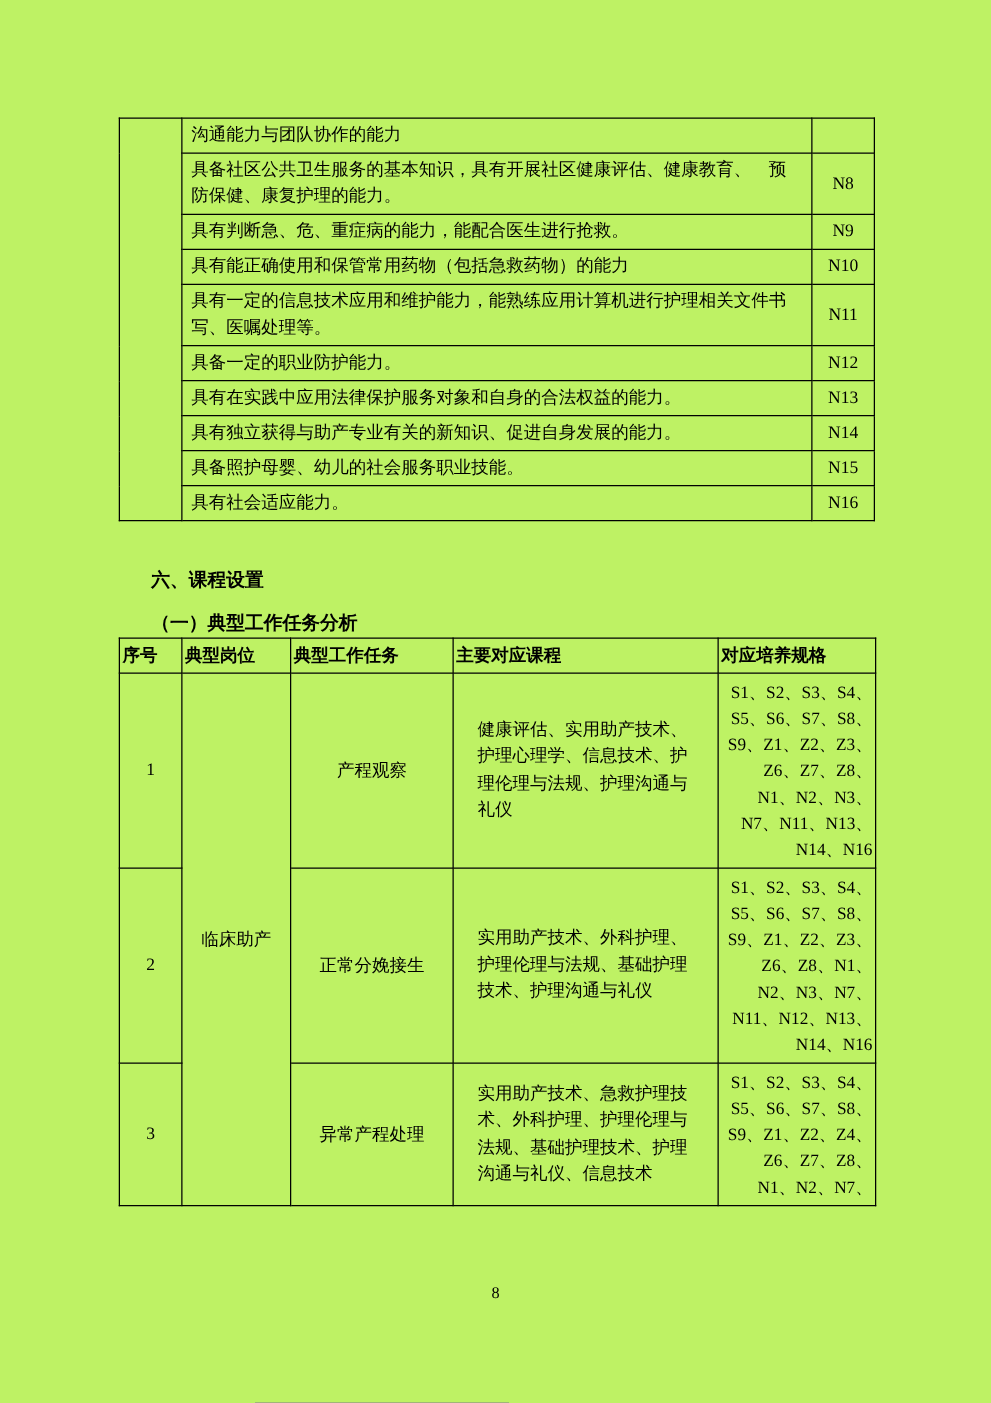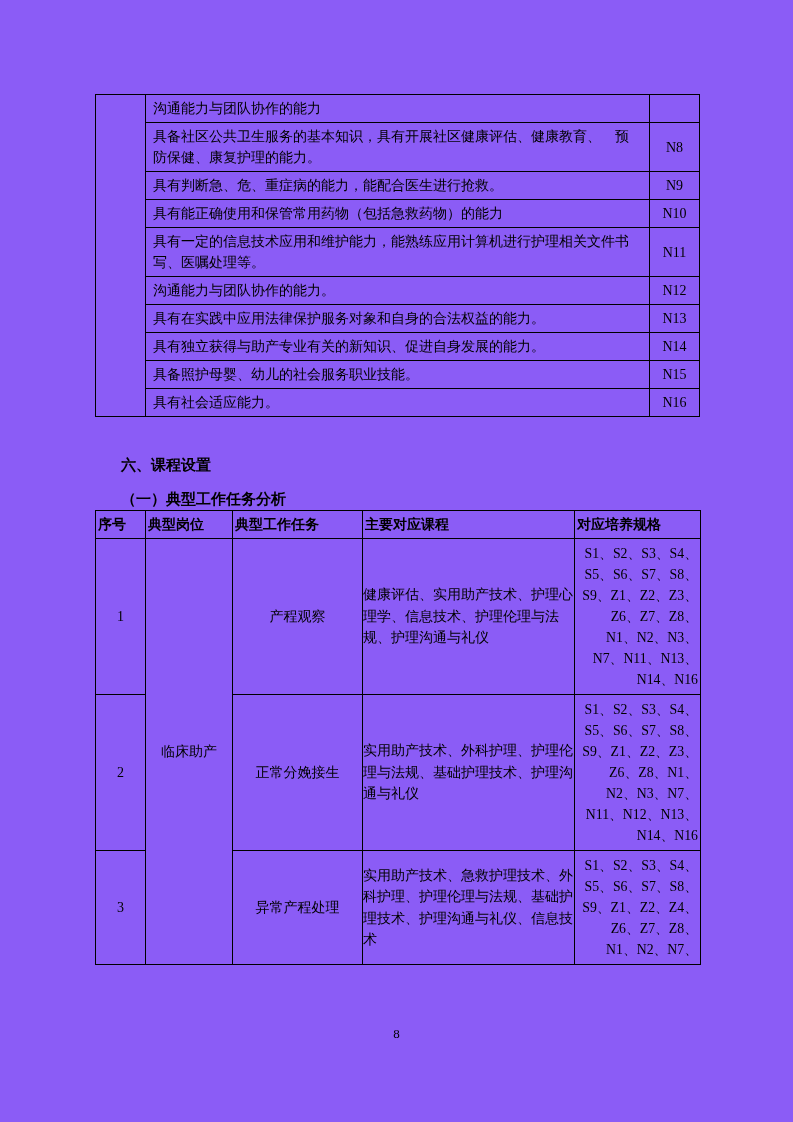--- a/index.html
+++ b/index.html
@@ -1,19 +1,19 @@
 <!DOCTYPE html>
 <html><head>
 <meta charset="utf-8">
 <style>
   * { margin:0; padding:0; box-sizing:border-box; }
   html,body { background:#888; }
   body { font-family:"Liberation Serif","DejaVu Serif",serif; color:#000; }
   .page {
-    position:relative; width:793px; height:1122px; background:#8b5cf6;
+    position:relative; width:793px; height:1122px; background:#bef264;
     margin:0 auto; overflow:hidden;
   }
   .content { position:absolute; left:95px; top:94px; width:605px; }
 
   table { border-collapse:collapse; width:605px; table-layout:fixed; }
   td,th { border:1px solid #000; font-size:14px; vertical-align:middle; }
 
   
   .ability-table td { padding:3px 7px; line-height:21px; }
   .ability-table .cat-cell { width:50px; padding:0; }
@@ -29,21 +29,21 @@
   
   .task-table th { font-weight:bold; text-align:left; height:28px; padding:2px; }
   .task-table td { padding:3px; text-align:center; }
   .task-table .row-main { height:156px; }
   .task-table .row-cut { height:114px; }
   .task-table .col-no { width:50px; }
   .task-table .col-post { width:87px; }
   .task-table .col-task { width:130px; }
   .task-table .col-courses { width:212px; }
   .task-table .col-specs { width:126px; }
-  .task-table .courses-cell { text-align:left; padding:4px 0; line-height:21.5px; }
+  .task-table .courses-cell { text-align:left; padding:4px 19px; line-height:21.5px; }
   .task-table .specs-cell {
     text-align:right; vertical-align:top; padding:4px 2px 4px 7px;
     line-height:21px; font-size:13.8px; white-space:pre-line;
   }
 
   .page-number { position:absolute; left:0; top:1026px; width:100%; text-align:center; font-size:13px; }
 </style>
 </head>
 <body>
 
@@ -67,21 +67,21 @@
         </tr>
         <tr>
           <td class="text-cell">具有能正确使用和保管常用药物（包括急救药物）的能力</td>
           <td class="code-cell">N10</td>
         </tr>
         <tr>
           <td class="text-cell">具有一定的信息技术应用和维护能力，能熟练应用计算机进行护理相关文件书写、医嘱处理等。</td>
           <td class="code-cell">N11</td>
         </tr>
         <tr>
-          <td class="text-cell">沟通能力与团队协作的能力。</td>
+          <td class="text-cell">具备一定的职业防护能力。</td>
           <td class="code-cell">N12</td>
         </tr>
         <tr>
           <td class="text-cell">具有在实践中应用法律保护服务对象和自身的合法权益的能力。</td>
           <td class="code-cell">N13</td>
         </tr>
         <tr>
           <td class="text-cell">具有独立获得与助产专业有关的新知识、促进自身发展的能力。</td>
           <td class="code-cell">N14</td>
         </tr>

